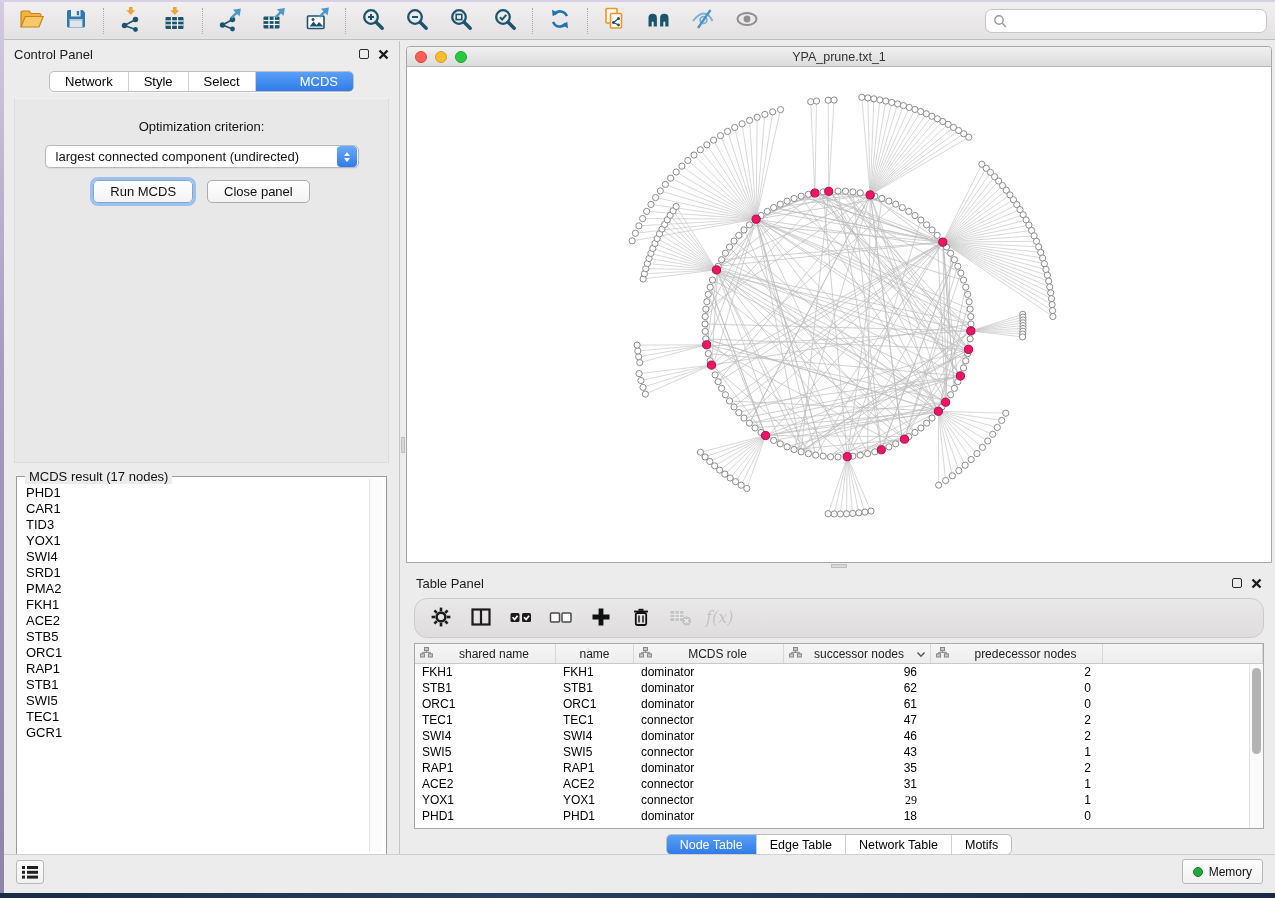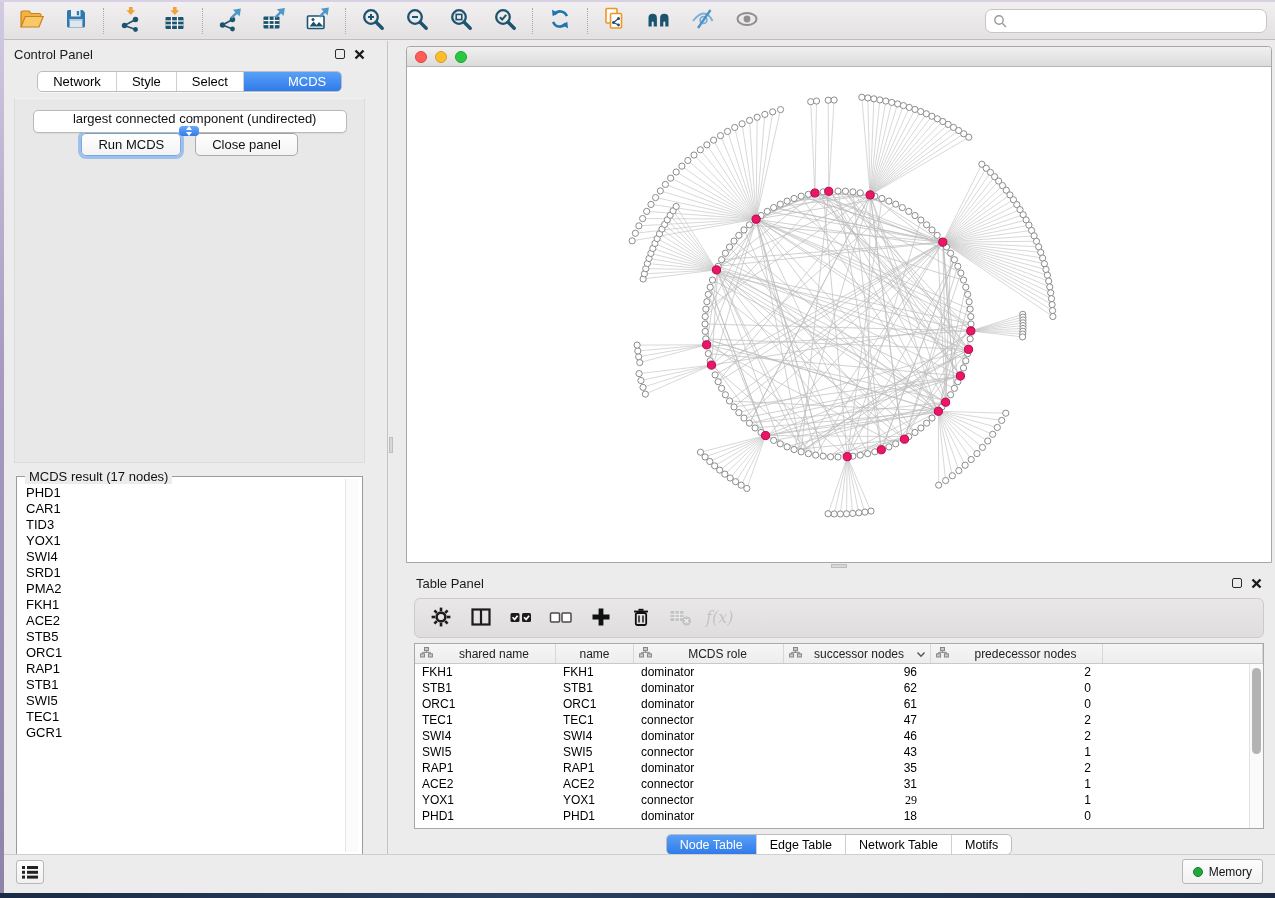--- a/index.html
+++ b/index.html
@@ -20,21 +20,21 @@
     background:linear-gradient(#f1efef,#e3e1e1); border-bottom:1px solid #bfbdbd; }
   .tb-btn { width:44px; height:32px; display:flex; align-items:center; justify-content:center;
     border:none; background:transparent; cursor:default; }
   .tb-sep { width:0; height:26px; border-left:1px dotted #a9a9a9; margin:0 5px; }
   .search-wrap { margin-left:auto; position:relative; width:282px; height:24px; }
   .search-wrap svg { position:absolute; left:8px; top:5px; }
   .search-wrap input { width:100%; height:100%; border:1px solid #c6c6c6; border-radius:7px;
     background:#fff; padding:0 8px 0 27px; font:13px "Liberation Sans",sans-serif; outline:none; }
 
   
-  #main { position:absolute; top:39px; left:0; right:0; bottom:34px; display:flex;gap:12px; }
+  #main { position:absolute; top:39px; left:0; right:0; bottom:34px; display:flex; }
 
   
   #control-panel { width:397px; display:flex; flex-direction:column; background:#ececec; }
   .panel-header { height:26px; display:flex; align-items:center; padding:0 10px; }
   .panel-title { font-size:13px; color:#1b1b1b; }
   .ph-icons { margin-left:auto; display:flex; align-items:center; gap:9px; }
   .ph-float { width:10px; height:10px; border:1.6px solid #2a2a2a; border-radius:2px; display:inline-block; }
   .ph-close svg { display:block; }
 
   .seg-row { display:flex; justify-content:center; margin-top:4px; }
@@ -44,30 +44,30 @@
     border-right:1px solid #cfcfcf; white-space:nowrap; }
   .seg .s:last-child { border-right:none;padding-left:44px; }
   .seg .s.sel { background:linear-gradient(#5aa0f8,#2f7be9); color:#fff; }
 
   .cp-inner { margin:6px 10px 0 10px; height:365px; background:#e9e8e8;
     border:1px solid #dddcdc; border-top-color:#f3f2f2; }
   .opt-label { text-align:center; margin-top:20px; font-size:13px; color:#111; }
   .select-row { display:flex; justify-content:center; margin-top:11px; }
   .mac-select { width:314px; height:23px; background:#fff; border:1px solid #b9b9b9;
     border-radius:5px; display:flex; align-items:center; position:relative;
-    box-shadow:0 1px 1px rgba(0,0,0,.06);flex-direction:column; }
+    box-shadow:0 1px 1px rgba(0,0,0,.06); }
   .mac-select .val { flex:1; font-size:13px; color:#111; padding-left:10px; white-space:nowrap; }
   .mac-select .stepper { width:20px; height:21px; border-radius:4px; margin-right:1px;
     background:linear-gradient(#6aaaf9,#2f7be9); display:flex; flex-direction:column;
     align-items:center; justify-content:center; gap:2px; }
   .tri-up { width:0; height:0; border-left:3.5px solid transparent; border-right:3.5px solid transparent;
     border-bottom:4.5px solid #fff; }
   .tri-dn { width:0; height:0; border-left:3.5px solid transparent; border-right:3.5px solid transparent;
     border-top:4.5px solid #fff; }
-  .btn-row { display:flex; justify-content:center; gap:14px; margin-top:0; }
+  .btn-row { display:flex; justify-content:center; gap:14px; margin-top:12px; }
   .mac-btn { height:23px; padding:0 16px; background:linear-gradient(#ffffff,#f3f3f3);
     border:1px solid #ababab; border-radius:5px; font:13px "Liberation Sans",sans-serif; color:#111; }
   .mac-btn.focus { outline:3px solid #9cc1ef; outline-offset:0px; border-color:#7ca7d8; }
 
   .group-box { position:relative; margin:13px 12px 4px 12px; flex:1;
     border:1px solid #9b9b9b; background:#fff; }
   .group-legend { position:absolute; top:-8px; left:8px; background:#ececec;
     padding:0 4px; font-size:13px; color:#111; }
   .node-list { position:absolute; inset:8px 20px 4px 1px; overflow:hidden; }
   .node-list .li { font-size:13px; line-height:16px; padding-left:8px; color:#000; }
@@ -92,21 +92,21 @@
   .tl.green { background:#28c840; border:1px solid #1ea433; }
   .net-title { position:absolute; left:0; right:0; text-align:center; font-size:12.5px; color:#333; }
   .net-canvas { flex:1; background:#fff; overflow:hidden; }
 
   #h-splitter { height:7px; position:relative; background:#ececec; }
   #h-splitter .grip { position:absolute; left:50%; top:1px; width:16px; height:4px;
     margin-left:-8px; background:#d8d8d8; border:1px solid #bdbdbd; }
 
   .table-panel { flex:1; display:flex; flex-direction:column; }
   .tp-toolbar { margin:2px 8px 0 8px; height:40px; background:linear-gradient(#e9e7e7,#dfdddd);
-    border:1px solid #cccaca; border-radius:6px; display:flex; align-items:center; padding:0 6px; }
+    border:1px solid #cccaca; border-radius:13px; display:flex; align-items:center; padding:0 6px; }
   .tp-btn { width:40px; height:32px; display:flex; align-items:center; justify-content:center;
     background:transparent; border:none; }
   .tp-table { margin:5px 8px 0 8px; flex:1; border:1px solid #a8a8a8; background:#fff;
     position:relative; display:flex; flex-direction:column; overflow:hidden; }
   .tp-thead { height:20px; display:flex; background:linear-gradient(#f6f6f6,#ededed);
     border-bottom:1px solid #c9c9c9; }
   .th { display:flex; align-items:center; border-right:1px solid #d8d8d8; font-size:12px; color:#222; }
   .th .lbl { flex:1; text-align:center; padding:0 2px; }
   .th .tree { margin-left:5px; }
   .th .sort { margin-right:4px; }
@@ -313,20 +313,21 @@
         </div>
         <div class="seg-row">
           <div class="seg">
               <div class="s">Network</div>
               <div class="s">Style</div>
               <div class="s">Select</div>
               <div class="s sel">MCDS</div>
             </div>
         </div>
         <div class="cp-inner">
+          <div class="opt-label">Optimization criterion:</div>
           <div class="select-row">
             <div class="mac-select">
               <span class="val">largest connected component (undirected)</span>
               <span class="stepper">
                 <span class="tri-up"></span>
                   <span class="tri-dn"></span>
               </span>
             </div>
           </div>
           <div class="btn-row">
@@ -361,20 +362,21 @@
       <div id="v-splitter">
           <div class="grip"></div>
         </div>
 
       <div id="right-col">
         <div class="net-frame">
           <div class="net-titlebar">
             <span class="tl red"></span>
             <span class="tl yellow"></span>
             <span class="tl green"></span>
+            <span class="net-title">YPA_prune.txt_1</span>
           </div>
           <div class="net-canvas">
             <svg id="net-svg" width="864" height="491">
                 <line x1="349.11702378168746" y1="152.19456977030597" x2="438.45736948254654" y2="124.2092336026304" stroke="#bdbdbd" stroke-width="0.7"></line>
                 <line x1="349.11702378168746" y1="152.19456977030597" x2="474.9271152400372" y2="131.46351706898713" stroke="#bdbdbd" stroke-width="0.7"></line>
                 <line x1="349.11702378168746" y1="152.19456977030597" x2="408.72167230047" y2="125.87915453707464" stroke="#bdbdbd" stroke-width="0.7"></line>
                 <line x1="349.11702378168746" y1="152.19456977030597" x2="305.46351706898713" y2="300.9271152400372" stroke="#bdbdbd" stroke-width="0.7"></line>
                 <line x1="349.11702378168746" y1="152.19456977030597" x2="416.1087246782601" y2="389.16372391580126" stroke="#bdbdbd" stroke-width="0.7"></line>
                 <line x1="349.11702378168746" y1="152.19456977030597" x2="507.96328239191416" y2="365.46959557158164" stroke="#bdbdbd" stroke-width="0.7"></line>
                 <line x1="349.11702378168746" y1="152.19456977030597" x2="460.59528421618984" y2="386.66541232018255" stroke="#bdbdbd" stroke-width="0.7"></line>

